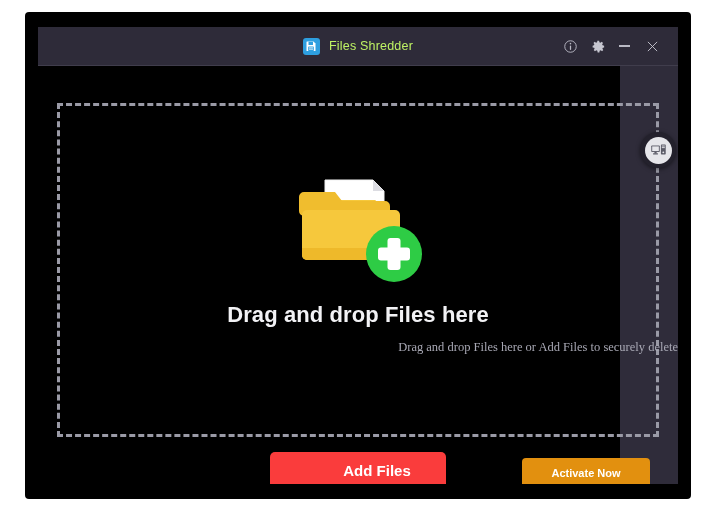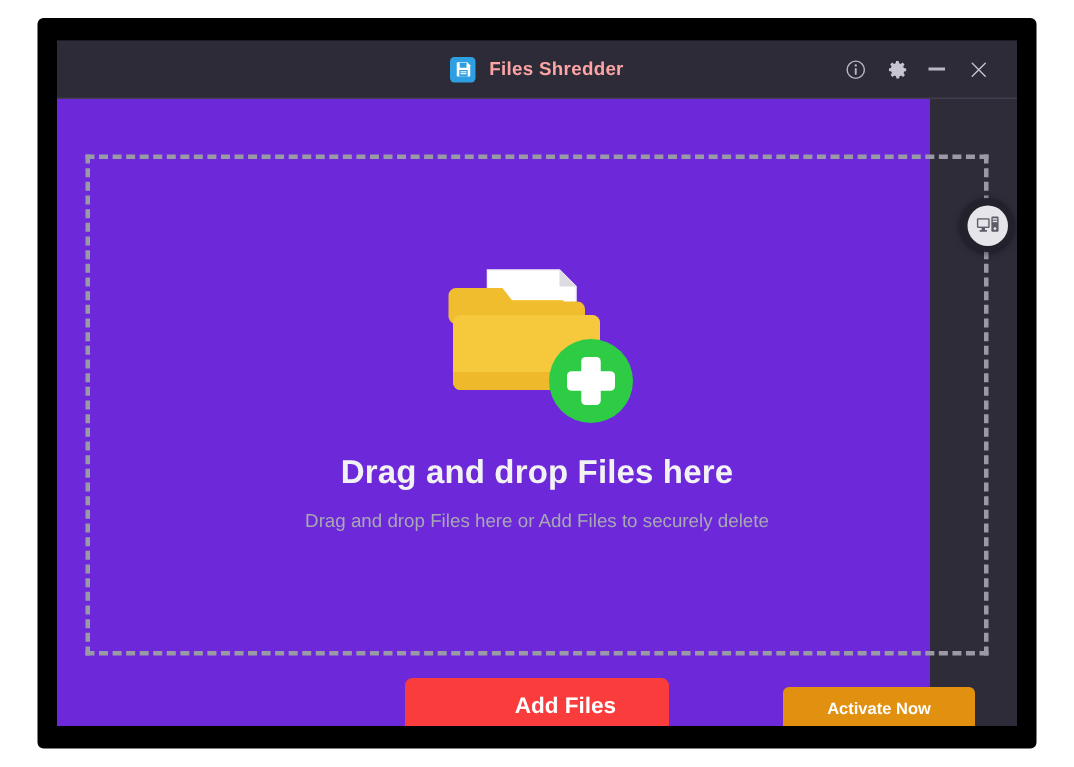--- a/index.html
+++ b/index.html
@@ -64,25 +64,24 @@
     width: 17px;
     height: 17px;
     border-radius: 3px;
     background: #2e9fe0;
     display: flex;
     align-items: center;
     justify-content: center;
     flex: 0 0 auto;
   }
   #title-text {
-    color: #fca5a5;
+    color: #bef264;
     font-size: 12.5px;
     letter-spacing: .2px;
     white-space: nowrap;
-    font-weight: bold;
   }
 
   
   .win-ctl {
     position: absolute;
     top: 9px;
     width: 20px;
     height: 20px;
     display: flex;
     align-items: center;
@@ -100,21 +99,21 @@
     background: #b9b9c4;
   }
 
   
   #content {
     position: absolute;
     left: 0;
     top: 39px;
     width: 582px;
     height: 418px;
-    background: #6d28d9;
+    background: #000000;
   }
 
   
   #drop-zone {
     position: absolute;
     left: 19px;
     top: 37px;
     width: 602px;
     height: 334px;
     border: 3px dashed #9a9aa6;
@@ -165,24 +164,25 @@
     color: #f2f2f5;
     font-size: 22px;
     font-weight: bold;
     letter-spacing: .1px;
   }
   #subtext {
     position: absolute;
     left: 0;
     top: 272px;
     width: 640px;
-    text-align: center;
+    text-align: right;
     color: #a8a8b4;
     font-size: 12.5px;
     line-height: 18px;
+    font-family: Liberation Serif, serif;
   }
   #subtext .l2 { display: block; }
 
   
   #add-files-button {
     position: absolute;
     left: 232px;
     top: 386px;
     width: 176px;
     height: 37px;

